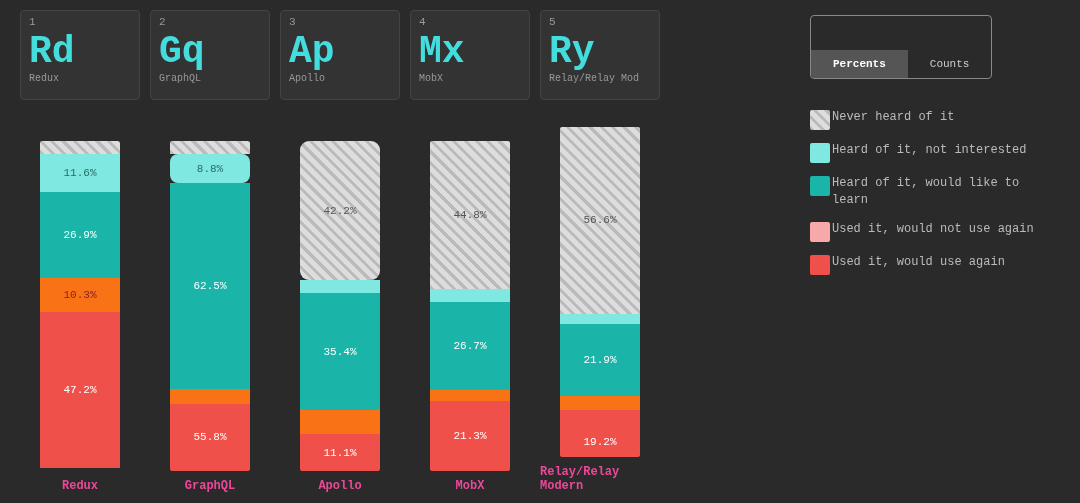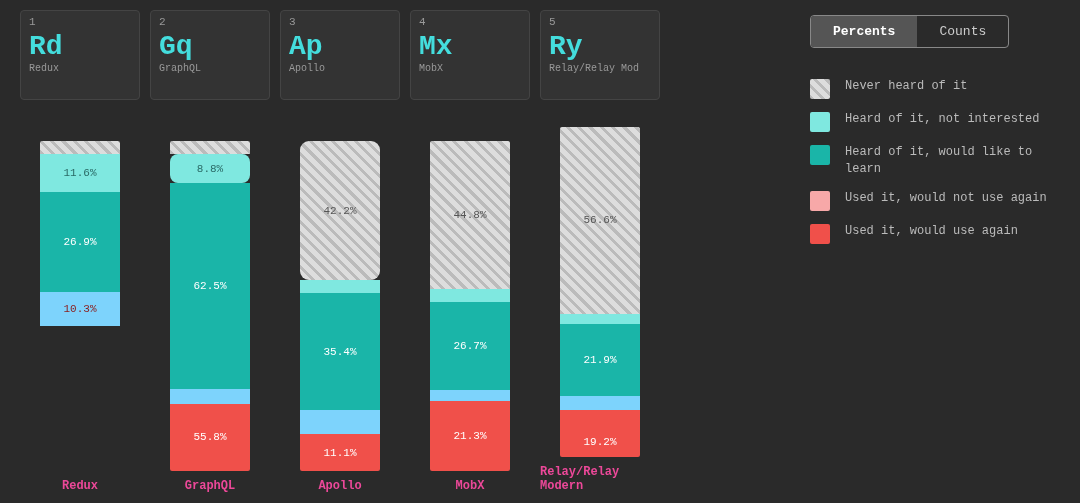--- a/index.html
+++ b/index.html
@@ -42,21 +42,21 @@
 
     .card-number {
       font-size: 11px;
       color: #999;
       position: absolute;
       top: 5px;
       left: 8px;
     }
 
     .card-abbr {
-      font-size: 28px;
+      font-size: 38px;
       font-weight: bold;
       color: #4dd;
       margin-top: 16px;
       line-height: 1;
     }
 
     .card-name {
       font-size: 10px;
       color: #999;
       margin-top: 2px;
@@ -112,21 +112,21 @@
       background: #7fe8e0;
       color: #2a6a66;
     }
 
     .bar-segment.heard-learn {
       background: #1ab5a8;
       color: #fff;
     }
 
     .bar-segment.used-not {
-      background: #7dd3fc;
+      background: #f97316;
       color: #8a2020;
     }
 
     .bar-segment.used-yes {
       background: #f0504a;
       color: #fff;
     }
 
     .chart-label {
       margin-top: 8px;
@@ -151,44 +151,45 @@
       border: 1px solid #888;
       border-radius: 4px;
       overflow: hidden;
       margin-bottom: 30px;
       align-self: flex-start;
     }
 
     .toggle-btn {
       padding: 8px 22px;
       font-family: 'Courier New', Courier, monospace;
-      font-size: 13px;
+      font-size: 11px;
       cursor: pointer;
       border: none;
       background: transparent;
       color: #ccc;
+      margin-top: 34px;
     }
 
     .toggle-btn.active {
       background: #555;
       color: #fff;
       font-weight: bold;
     }
 
     .legend {
       display: flex;
       flex-direction: column;
       gap: 12px;
     }
 
     .legend-item {
       display: flex;
       flex-direction: row;
       align-items: flex-start;
-      gap: 15px;
+      gap: 2px;
     }
 
     .legend-swatch {
       width: 20px;
       height: 20px;
       flex-shrink: 0;
       margin-top: 1px;
       border-radius: 2px;
     }
 
@@ -253,22 +254,23 @@
     <span class="card-number">5</span>
     <span class="card-abbr">Ry</span>
     <span class="card-name">Relay/Relay Mod</span>
   </div>
     </div>
   <div class="charts-row" id="charts-row">
       <div class="chart-col">
         <div class="bar-container">
           <div class="bar-segment never" style="height: 13.2px; flex-shrink: 0;"></div>
           <div class="bar-segment heard-not" style="height: 38.28px; flex-shrink: 0;">11.6%</div>
-          <div class="bar-segment heard-learn" style="height: 100px; flex-shrink: 0;">26.9%</div>
+          <div class="bar-segment heard-learn" style="height: 86px; flex-shrink: 0;">26.9%</div>
           <div class="bar-segment used-not" style="height: 33.99px; flex-shrink: 0;">10.3%</div>
+          <div class="bar-segment used-yes" style="height: 155.76px; flex-shrink: 0;">47.2%</div>
         </div>
         <div class="chart-label">Redux</div>
       </div>
       <div class="chart-col">
         <div class="bar-container">
           <div class="bar-segment never" style="height: 13.2px; flex-shrink: 0;"></div>
           <div class="bar-segment heard-not" style="height: 29.04px; flex-shrink: 0; border-radius: 8px;">8.8%</div>
           <div class="bar-segment heard-learn" style="height: 206.25px; flex-shrink: 0;">62.5%</div>
           <div class="bar-segment used-not" style="height: 14.19px; flex-shrink: 0;"></div>
           <div class="bar-segment used-yes" style="height: 67.32px; flex-shrink: 0;">55.8%</div>

